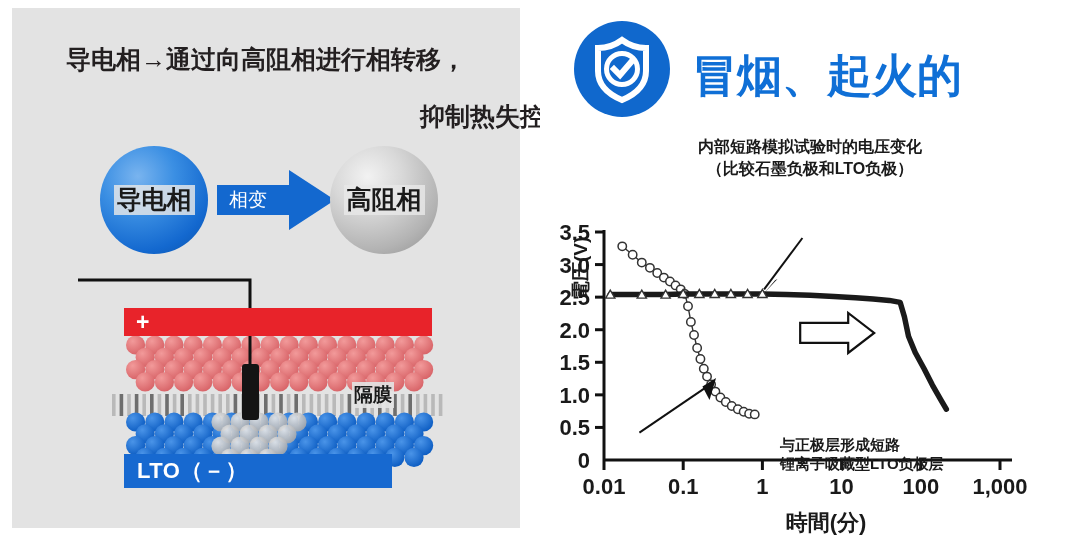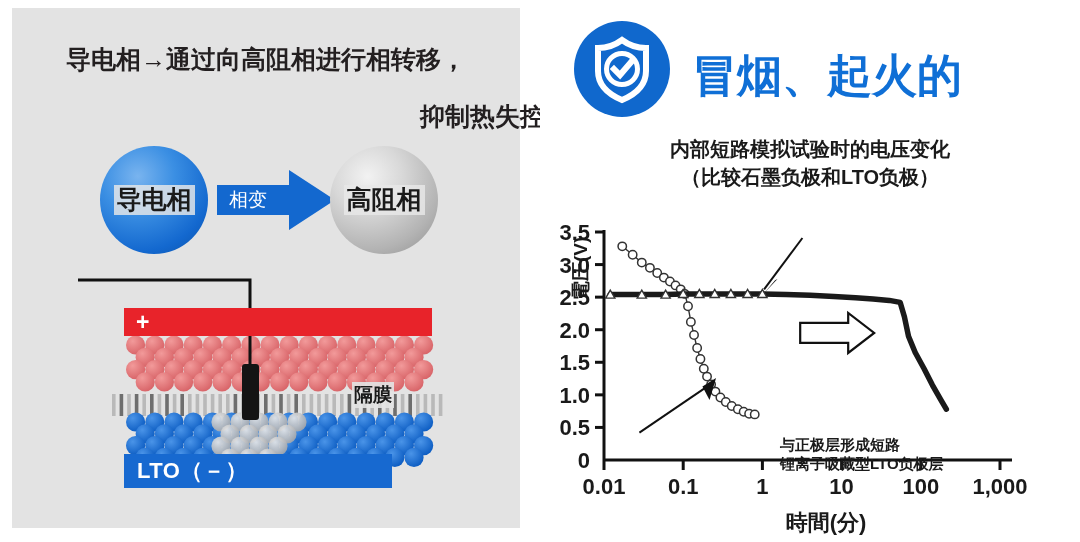--- a/index.html
+++ b/index.html
@@ -84,21 +84,21 @@
   .hero{position:absolute;left:34px;top:16px;width:500px;height:106px;}
   .shield-badge{position:absolute;left:0;top:5px;width:96px;height:96px;}
   .hero-title{
     position:absolute;left:118px;top:-2px;width:380px;
     color:#0f6fd6;font-size:45px;font-weight:700;line-height:1.33;margin-top:32px;
   }
   .hero-title span{display:block;}
 
   .chart-title{
     position:absolute;left:0;top:136px;width:540px;text-align:center;
-    font-size:20px;font-weight:700;color:#1a1a1a;line-height:1.38;
+    font-size:16px;font-weight:700;color:#1a1a1a;line-height:1.38;
   }
   .chart-title span{display:block;}
 
   .chart-box{position:absolute;left:0;top:218px;width:540px;height:324px;}
   .chart-svg{position:absolute;left:0;top:0;}
 
   .axis-y-label{
     position:absolute;left:28px;top:300px;
     font-size:19px;font-weight:700;color:#1a1a1a;
     transform:rotate(-90deg);transform-origin:left top;white-space:nowrap;

